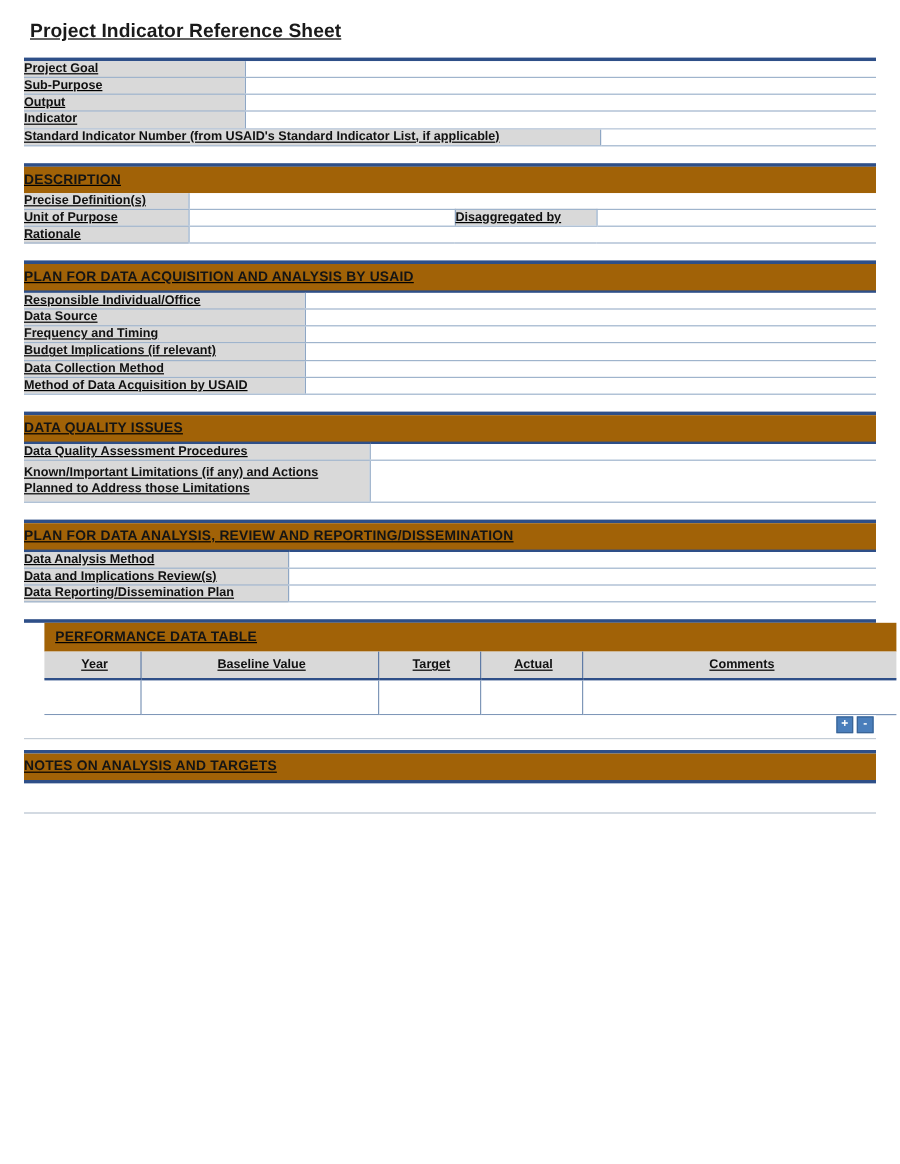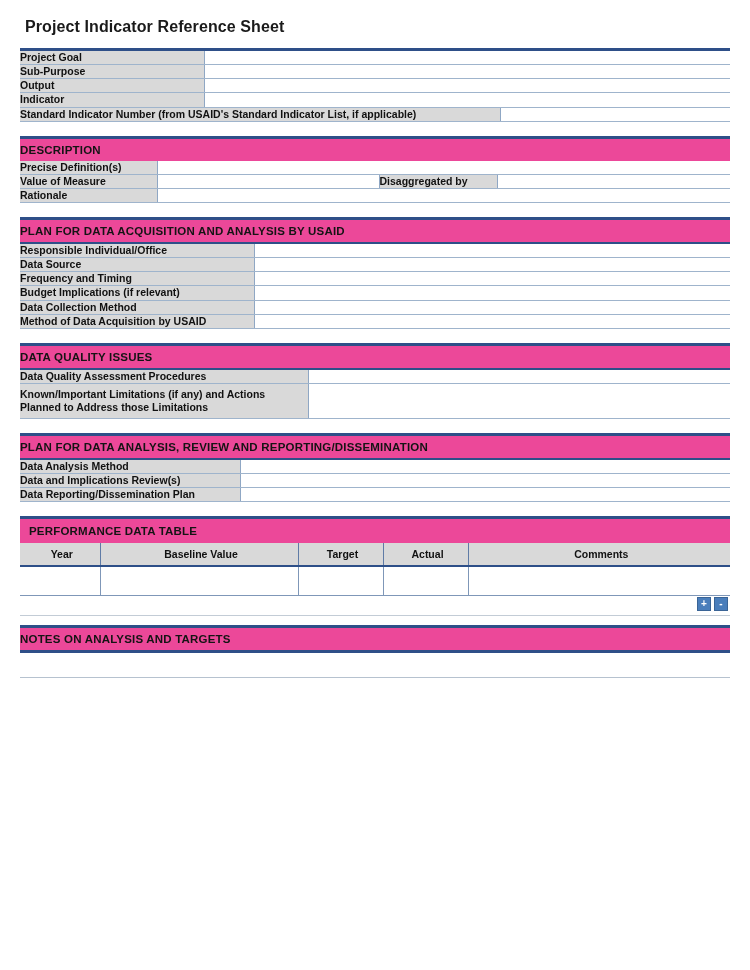--- a/index.html
+++ b/index.html
@@ -13,20 +13,21 @@
     font-family: "Liberation Sans", sans-serif;
     color: #000000;
     overflow: hidden;
   }
   .page {
     position: relative;
     width: 750px;
     height: 970px;
     box-sizing: border-box;
     padding: 0 20px;
+    text-decoration: underline;
   }
   .doc-title {
     font-size: 16px;
     font-weight: bold;
     color: #1a1a1a;
     padding: 18px 0 12px 5px;
     letter-spacing: 0.1px;
   }
 
   
@@ -50,21 +51,21 @@
   }
   .botbar {
     height: 3px;
     background: #2e4f88;
     font-size: 0;
     line-height: 0;
     width: 710px;
   }
 
   .section-head {
-    background: #ec4899;
+    background: #a16207;
     font-size: 11.5px;
     font-weight: bold;
     letter-spacing: 0.2px;
     color: #141414;
     height: 22px;
     padding-left: 9px;
   }
 
   .lbl {
     background: #d9d9d9;
@@ -78,21 +79,21 @@
   .val {
     background: #ffffff;
     border-bottom: 1px solid #9fb4cc;
     border-left: 1px solid #8fa7c4;
   }
 
   .spacer { height: 14px; font-size: 0; line-height: 0; }
   .spacer-sm { height: 9px; font-size: 0; line-height: 0; }
 
   
-  .pdt { width: 710px; border-collapse: collapse; table-layout: fixed; }
+  .pdt { width: 710px; border-collapse: collapse; table-layout: fixed; margin-left: 17px; }
   .pdt th {
     background: #d9d9d9;
     font-size: 10.5px;
     font-weight: bold;
     text-align: center;
     padding: 5px 4px 5px 8px;
     border-right: 1px solid #5f7ba6;
     border-bottom: 2px solid #2e4f88;
     color: #111;
   }
@@ -197,21 +198,21 @@
       </colgroup>
     <tbody>
       <tr>
         <td class="section-head" colspan="4">DESCRIPTION</td>
       </tr>
       <tr>
         <td class="lbl">Precise Definition(s)</td>
         <td class="val" colspan="3"></td>
       </tr>
       <tr>
-        <td class="lbl">Value of Measure</td>
+        <td class="lbl">Unit of Purpose</td>
         <td class="val"></td>
         <td class="lbl" style="border-left:1px solid #8fa7c4">Disaggregated by</td>
         <td class="val"></td>
       </tr>
       <tr>
         <td class="lbl">Rationale</td>
         <td class="val" colspan="3"></td>
       </tr>
     </tbody>
   </table>

